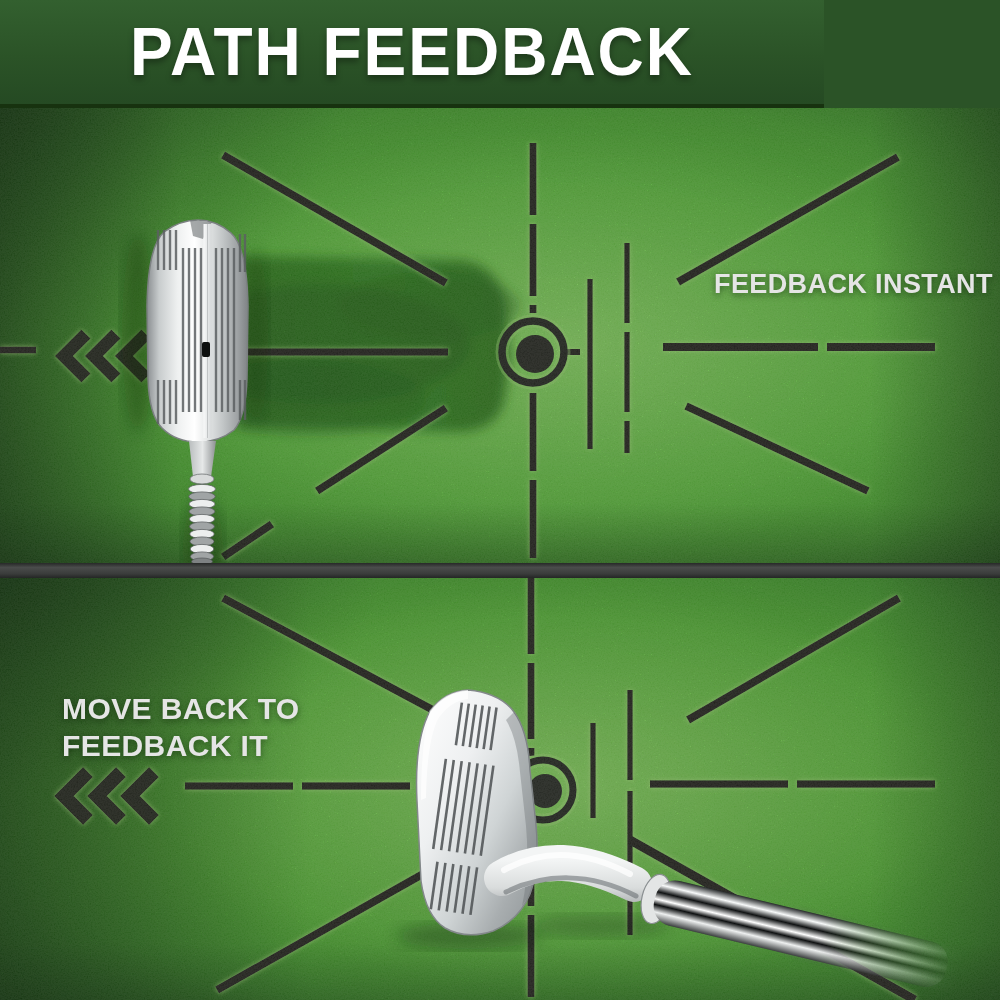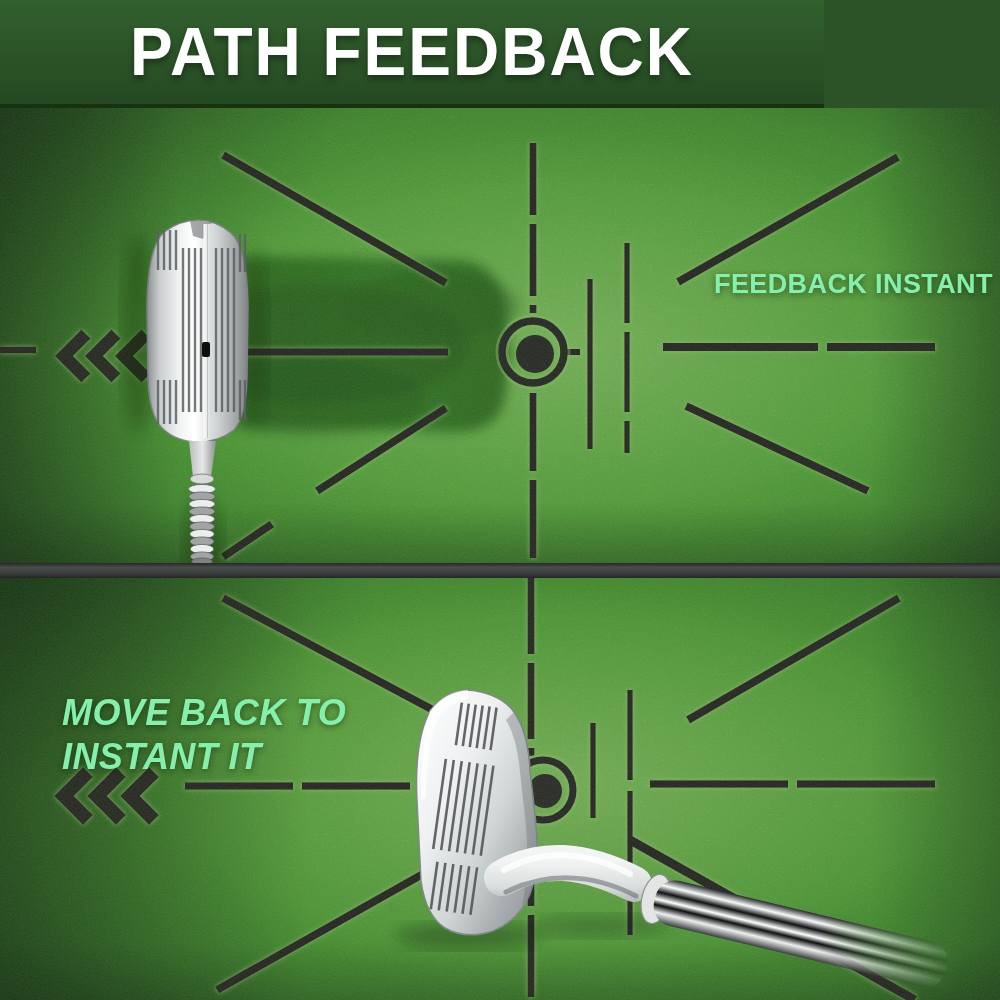--- a/index.html
+++ b/index.html
@@ -9,25 +9,25 @@
           background:linear-gradient(180deg,#33602f 0%,#2b5327 55%,#254a23 100%);
           border-bottom:4px solid #17320f;
           display:flex;align-items:center;justify-content:center;}
   .banner h1{margin:0;color:#ffffff;font-size:64px;font-weight:bold;
              letter-spacing:2px;transform:scaleY(1.06);
              text-shadow:0 3px 6px rgba(0,0,0,.35);white-space:nowrap;}
   .panel-top{position:absolute;top:108px;left:0;}
   .panel-bot{position:absolute;top:578px;left:0;}
   .divider{position:absolute;top:563px;left:0;width:1000px;height:15px;
            background:linear-gradient(180deg,#272928 0%,#4a4c4b 30%,#3a3c3b 72%,#242625 100%);}
-  .caption{position:absolute;color:#86efac;font-weight:bold;letter-spacing:.4px;
+  .caption{position:absolute;color:#e5e5e5;font-weight:bold;letter-spacing:.4px;
            line-height:1.22;text-shadow:0 2px 6px rgba(8,30,4,.5);}
   .caption span{display:block;white-space:nowrap;}
   .caption-top{left:714px;top:268px;font-size:27px;}
-  .caption-bottom{left:62px;top:691px;font-size:36px;font-style:italic;}
+  .caption-bottom{left:62px;top:691px;font-size:30px;}
 </style>
 </head>
 <body>
 
 <div class="stage">
 
   <svg width="0" height="0" style="position:absolute" aria-hidden="true">
     <defs>
       <radialGradient id="matTop" cx="56%" cy="52%" r="78%">
         <stop offset="0%" stop-color="#76dc4a"></stop>
@@ -328,16 +328,16 @@
         <ellipse cx="656" cy="320" rx="14" ry="25" fill="#e3e5e5" stroke="#8a8f91" stroke-width="1.2"></ellipse>
         <rect x="655" y="297" width="300" height="46" rx="20" fill="url(#shaftStripes)" mask="url(#shaftFade)"></rect>
         <path d="M880 305 H985" stroke="#e9f2e2" stroke-width="5" opacity=".35" filter="url(#b3)"></path>
         <path d="M880 337 H985" stroke="#e9f2e2" stroke-width="5" opacity=".3" filter="url(#b3)"></path>
       </g>
     </g>
   </svg>
 
   <div class="caption caption-bottom">
     <span>MOVE BACK TO</span>
-    <span>INSTANT IT</span>
+    <span>FEEDBACK IT</span>
   </div>
 
 </div>
 
 </body></html>

